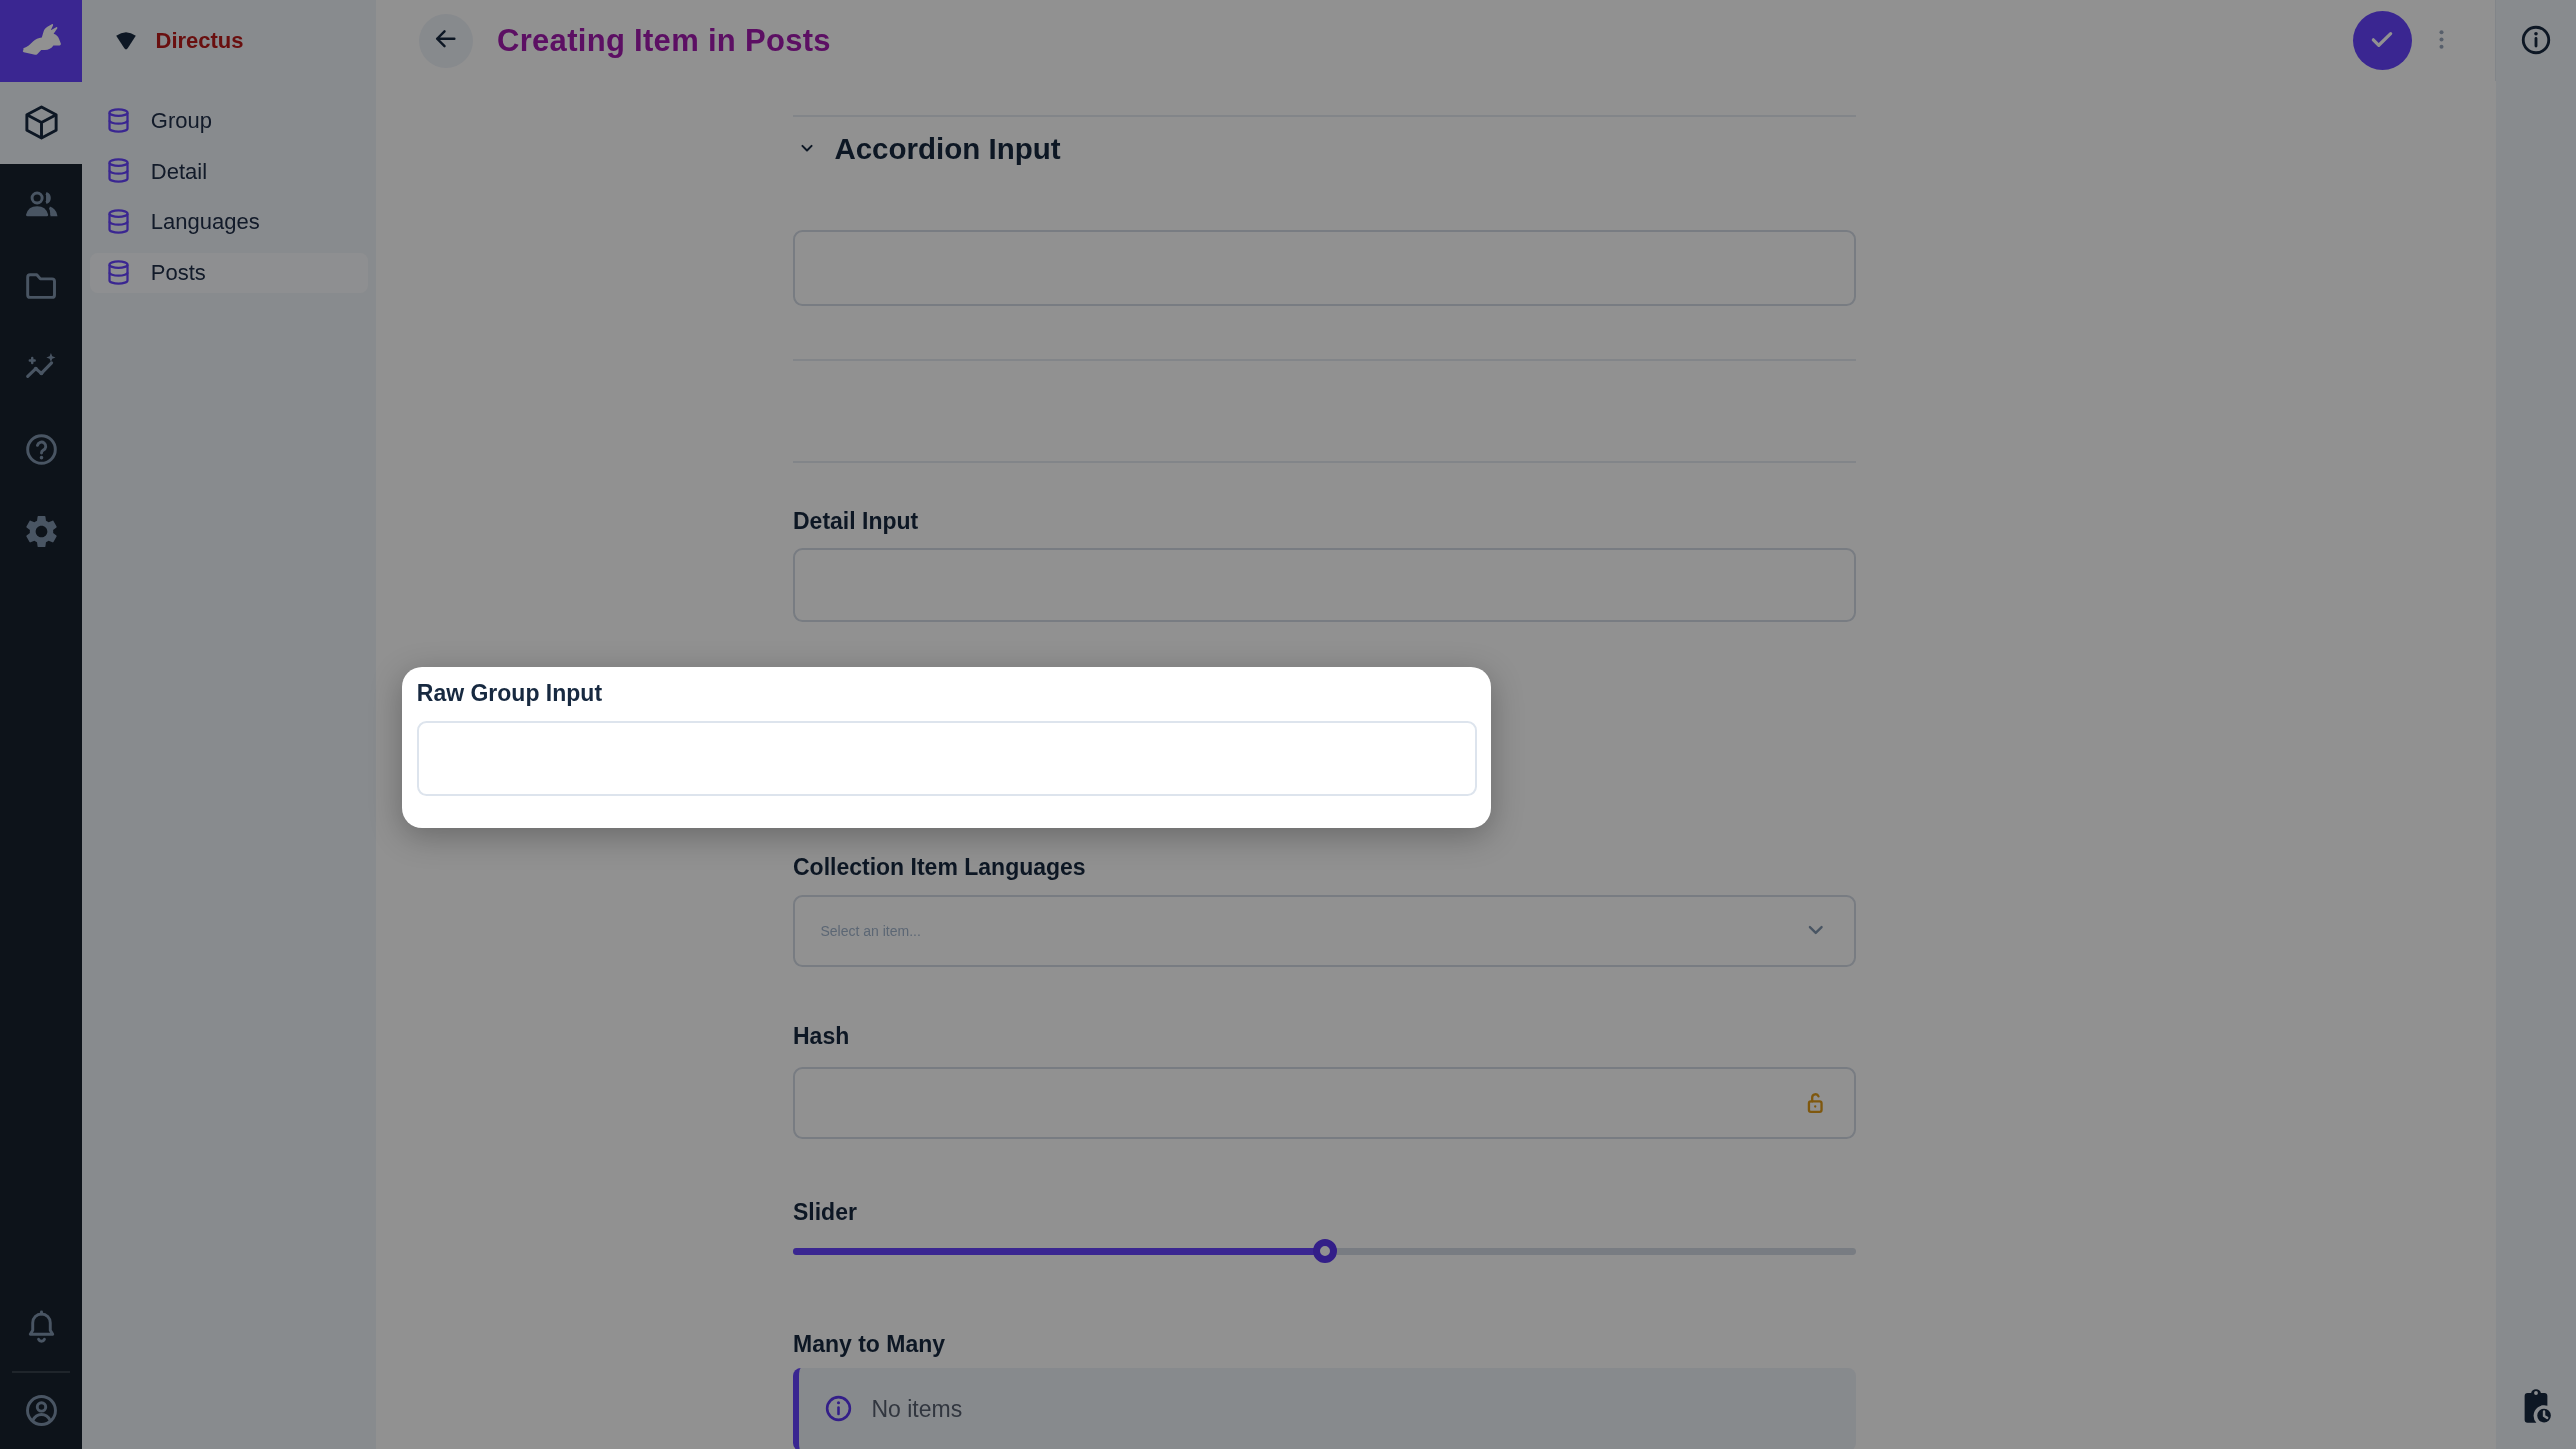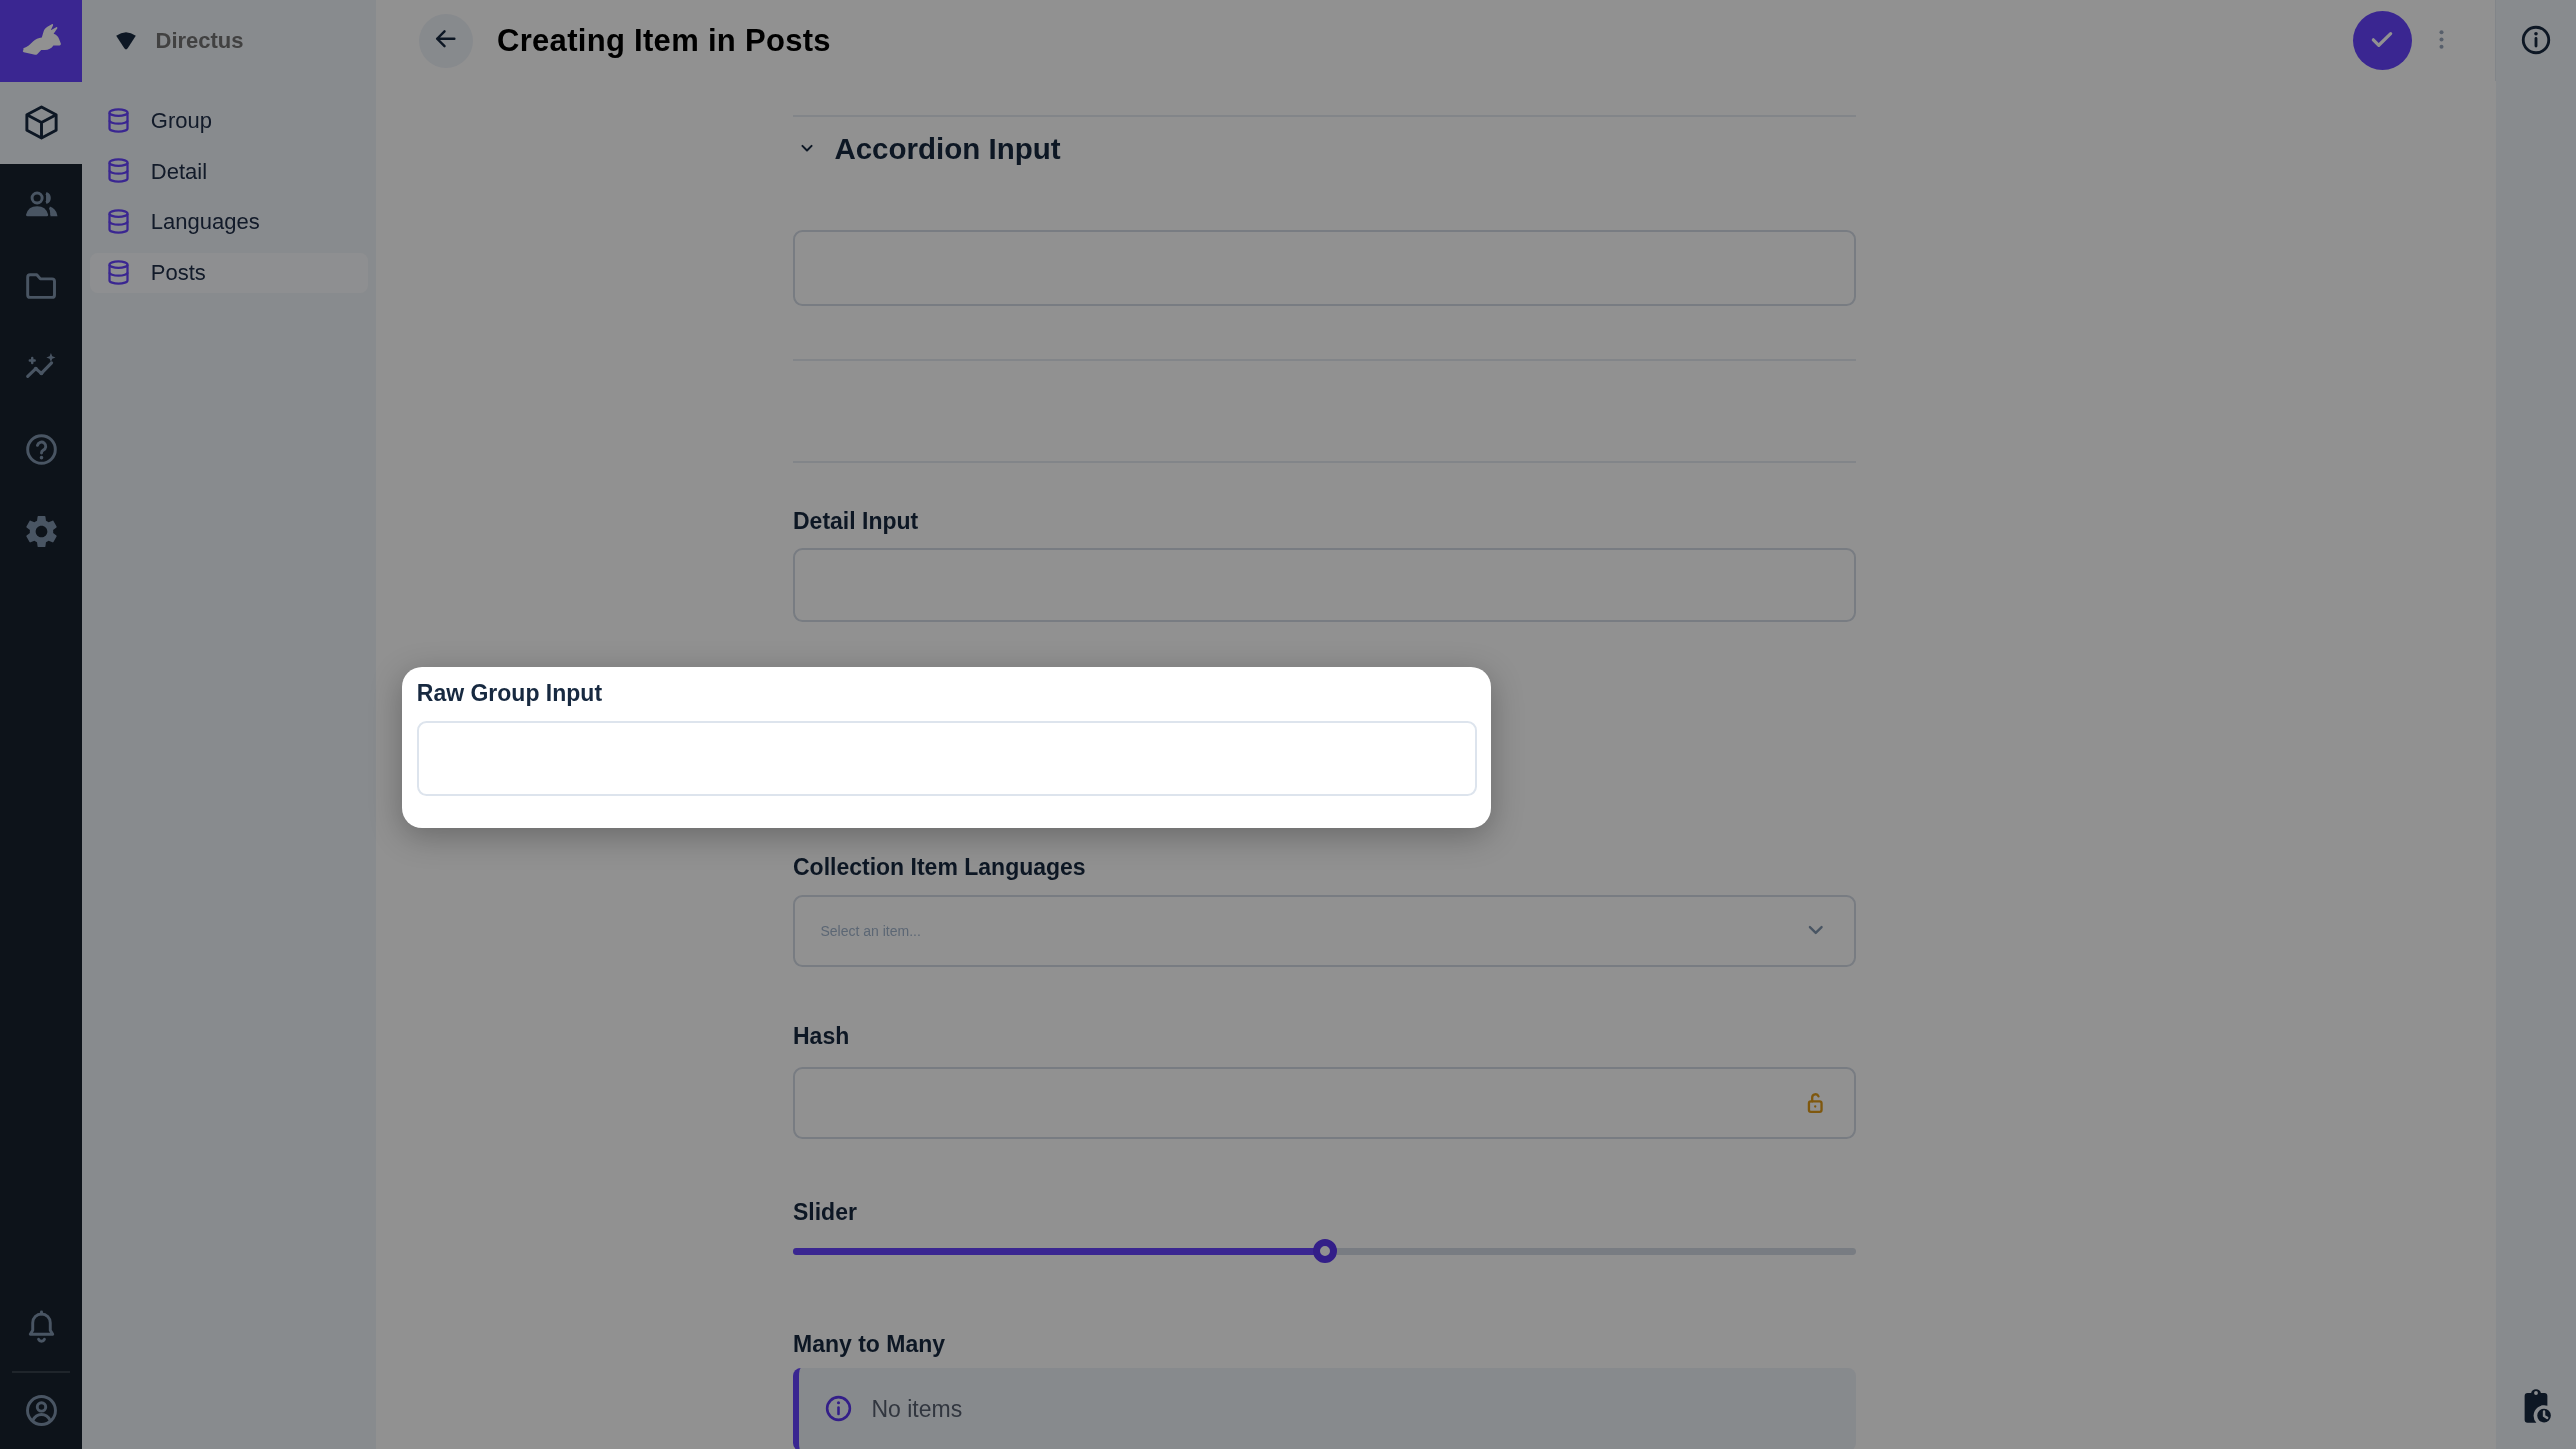--- a/index.html
+++ b/index.html
@@ -13,39 +13,39 @@
   .logo-tile svg { width:48px; height:48px; }
   .module-item { position:absolute; left:0; width:82px; height:82px; display:flex; align-items:center; justify-content:center; color:#8196ae; cursor:pointer; }
   .module-item svg { width:39px; height:39px; }
   .module-item.active { background:#f0f4f9; color:#172940; }
   .mb-divider { position:absolute; left:12px; width:58px; height:2px; background:rgba(255,255,255,0.14); }
 
   
   .nav-sidebar { position:absolute; left:82px; top:0; width:294px; height:1449px; background:#f0f4f9; z-index:1; }
   .project-header { position:absolute; left:0; top:0; width:294px; height:82px; display:flex; align-items:center; padding-left:29.5px; gap:16px; cursor:pointer; }
   .project-header svg { width:28px; height:28px; flex:none; }
-  .project-name { font-size:22px; font-weight:700; color:#737373; }
+  .project-name { font-size:22px; font-weight:700; color:#b91c1c; }
   .nav-list { position:absolute; left:8px; top:101px; width:278px; display:flex; flex-direction:column; gap:10.7px; }
   .nav-item { height:40px; border-radius:8px; display:flex; align-items:center; padding-left:14.8px; gap:19px; color:#21304a; cursor:pointer; }
   .nav-item.active { background:#fafcff; }
   .nav-item svg { width:27px; height:27px; color:#6644ff; flex:none; }
   .nav-label { font-size:22px; font-weight:500; color:#21304a; }
 
   
   .right-bar { position:absolute; right:0; top:0; width:81px; height:1449px; background:#f0f4f9; border-left:1.3px solid #e4eaf1; z-index:1; }
   .rb-top { position:absolute; top:21.5px; left:0; width:79px; display:flex; justify-content:center; color:#172940; cursor:pointer; }
   .rb-top svg { width:36px; height:36px; }
   .rb-bottom { position:absolute; bottom:19px; left:0; width:79px; display:flex; justify-content:center; color:#172940; cursor:pointer; }
   .rb-bottom svg { width:42px; height:42px; }
 
   
   .main-header { position:absolute; left:376px; top:0; width:2120px; height:81px; background:#ffffff; display:flex; align-items:center; z-index:1; }
   .back-btn { width:54px; height:54px; border-radius:50%; background:#eef2f8; display:flex; align-items:center; justify-content:center; margin-left:43px; color:#172940; border:none; cursor:pointer; flex:none; }
   .back-btn svg { width:29.5px; height:29.5px; }
-  .page-title { font-size:31px; font-weight:700; color:#000000; margin-left:24px; letter-spacing:0.3px; }
+  .page-title { font-size:31px; font-weight:700; color:#a21caf; margin-left:24px; letter-spacing:0.3px; }
   .header-spacer { flex:1; }
   .save-btn { width:59px; height:59px; border-radius:50%; background:#6644ff; border:none; display:flex; align-items:center; justify-content:center; cursor:pointer; flex:none; }
   .save-btn svg { width:32px; height:32px; }
   .dots-btn { width:40px; height:59px; background:none; border:none; display:flex; align-items:center; justify-content:center; color:#99a8bd; cursor:pointer; margin-left:9.4px; margin-right:35px; flex:none; }
   .dots-btn svg { width:27px; height:27px; }
 
   
   .content { position:absolute; left:376px; top:81px; width:2120px; height:1369px; background:#ffffff; z-index:1; }
   .divider { position:absolute; left:417px; width:1063px; height:2px; background:#e4eaf1; }
   .section-head-sm { position:absolute; left:421px; display:flex; align-items:center; gap:17.4px; color:#172940; cursor:pointer; }

